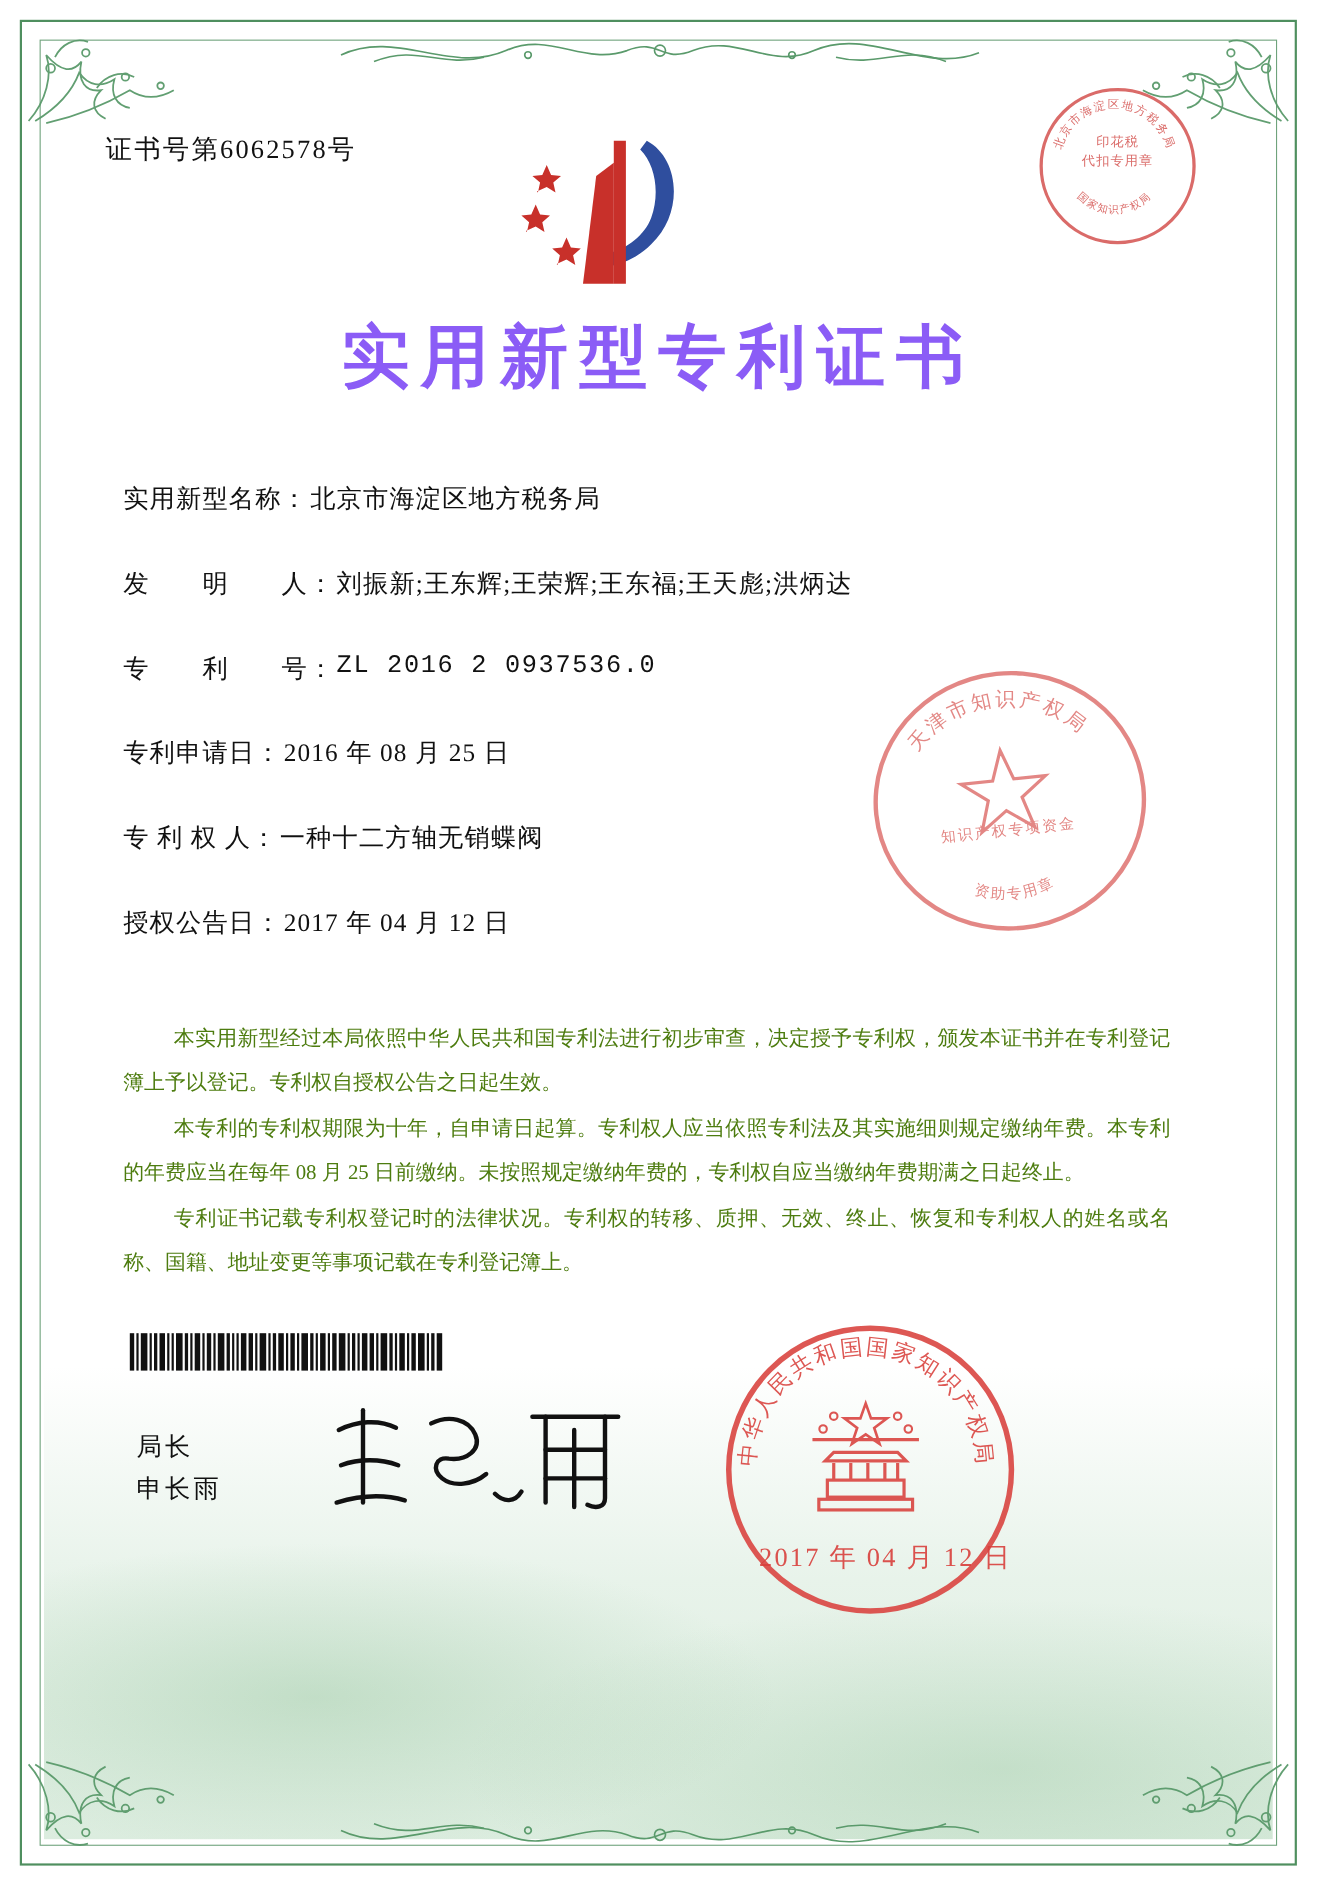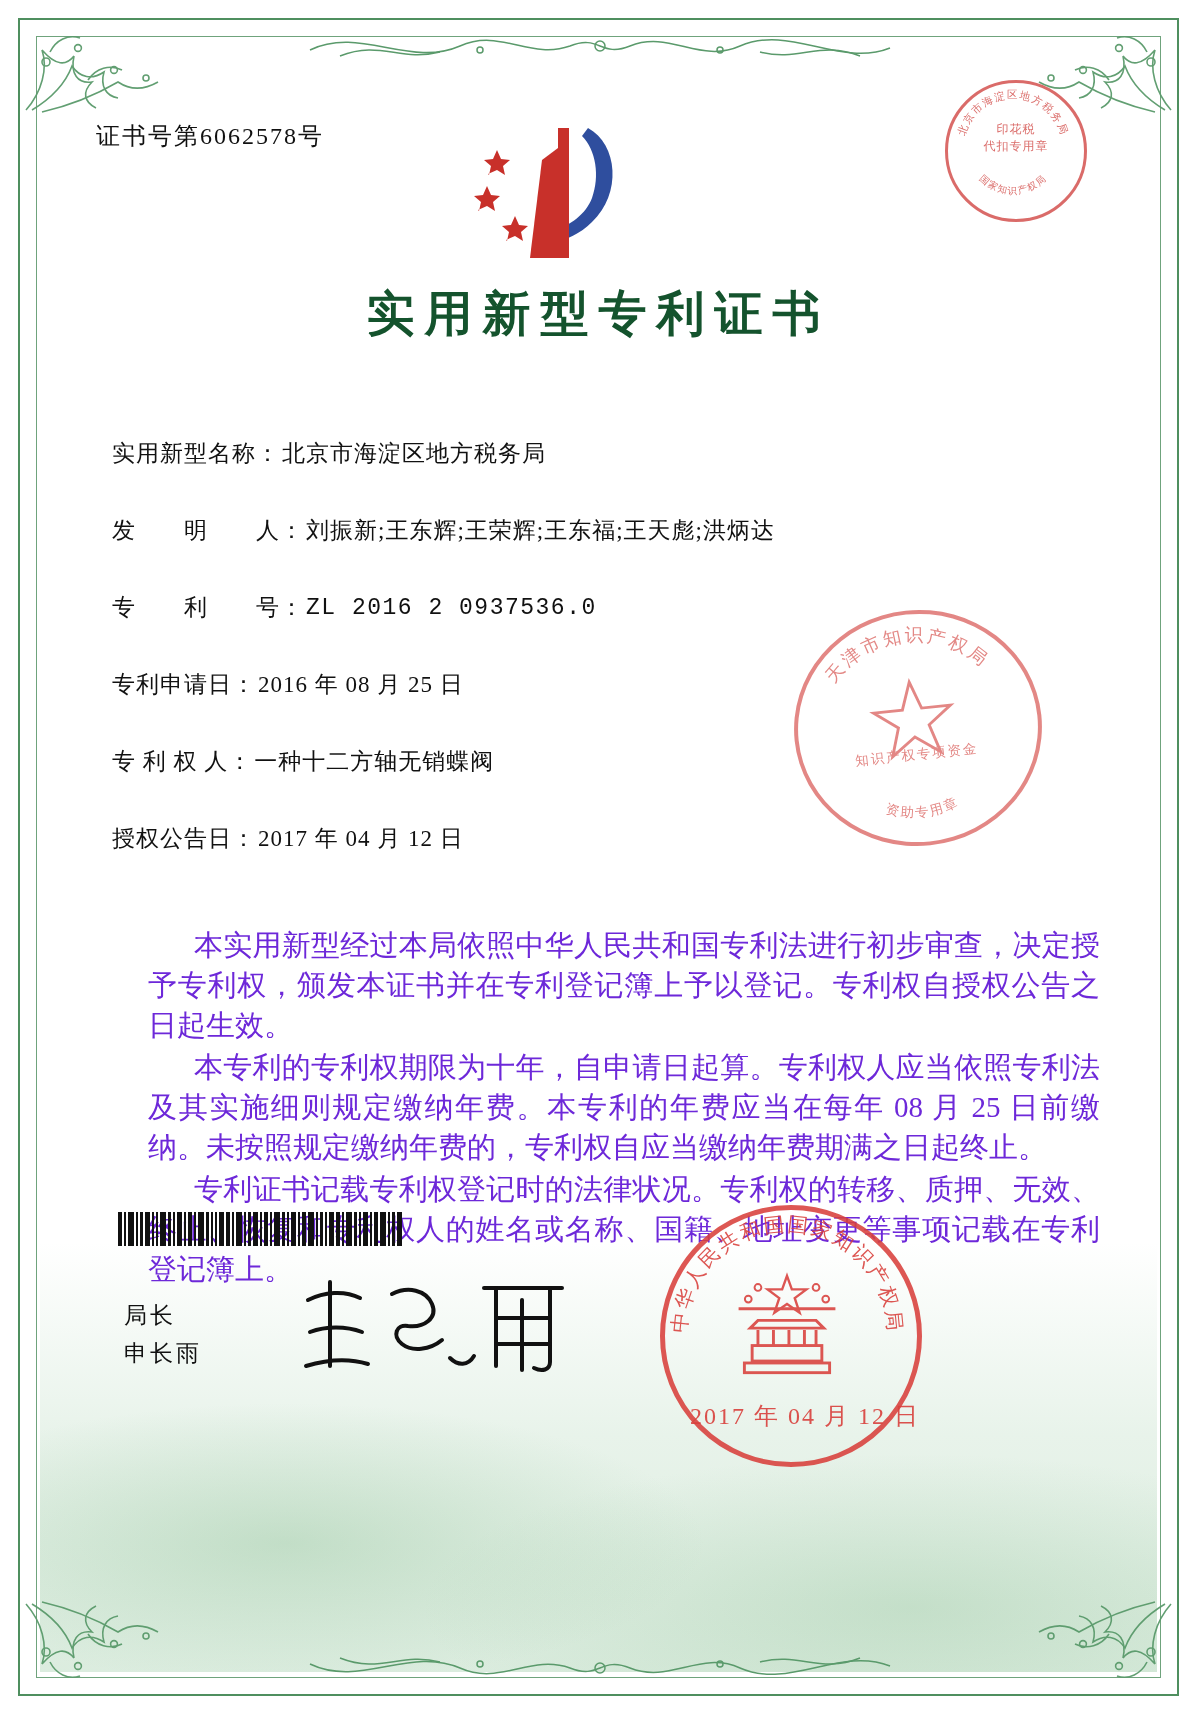--- a/index.html
+++ b/index.html
@@ -81,35 +81,35 @@
   .logo {
     position: absolute;
     left: 470px; top: 118px;
     width: 175px; height: 155px;
   }
   .title {
     position: absolute;
     left: 0; right: 0; top: 282px;
     text-align: center;
     font-family: "DejaVu Sans", "Liberation Sans", sans-serif;
-    font-size: 48px;
+    font-size: 62px;
     font-weight: bold;
     letter-spacing: 10px;
-    color: #14532d;
+    color: #8b5cf6;
   }
 
   
   .fields {
     position: absolute;
     left: 112px; top: 438px;
     width: 960px;
   }
   .field-row {
     display: flex;
-    align-items: center;
+    align-items: flex-start;
     margin-bottom: 46px;
     font-size: 23px;
     color: #111;
     white-space: nowrap;
   }
   .field-label {
     letter-spacing: 1px;
   }
   .field-value {
     margin-left: 2px;
@@ -118,25 +118,24 @@
   .field-value.latin {
     font-family: Liberation Mono, monospace;
     letter-spacing: 1.5px;
   }
 
   
   .paras {
     position: absolute;
     left: 112px; top: 925px;
     width: 952px;
-    font-size: 29px;
+    font-size: 19px;
     line-height: 40px;
-    color: #6d28d9;
+    color: #4d7c0f;
     text-align: justify;
-    margin-left: 36px;
   }
   .paras p {
     margin: 0 0 2px 0;
     text-indent: 46px;
   }
 
   
   .barcode {
     position: absolute;
     left: 118px; top: 1212px;

